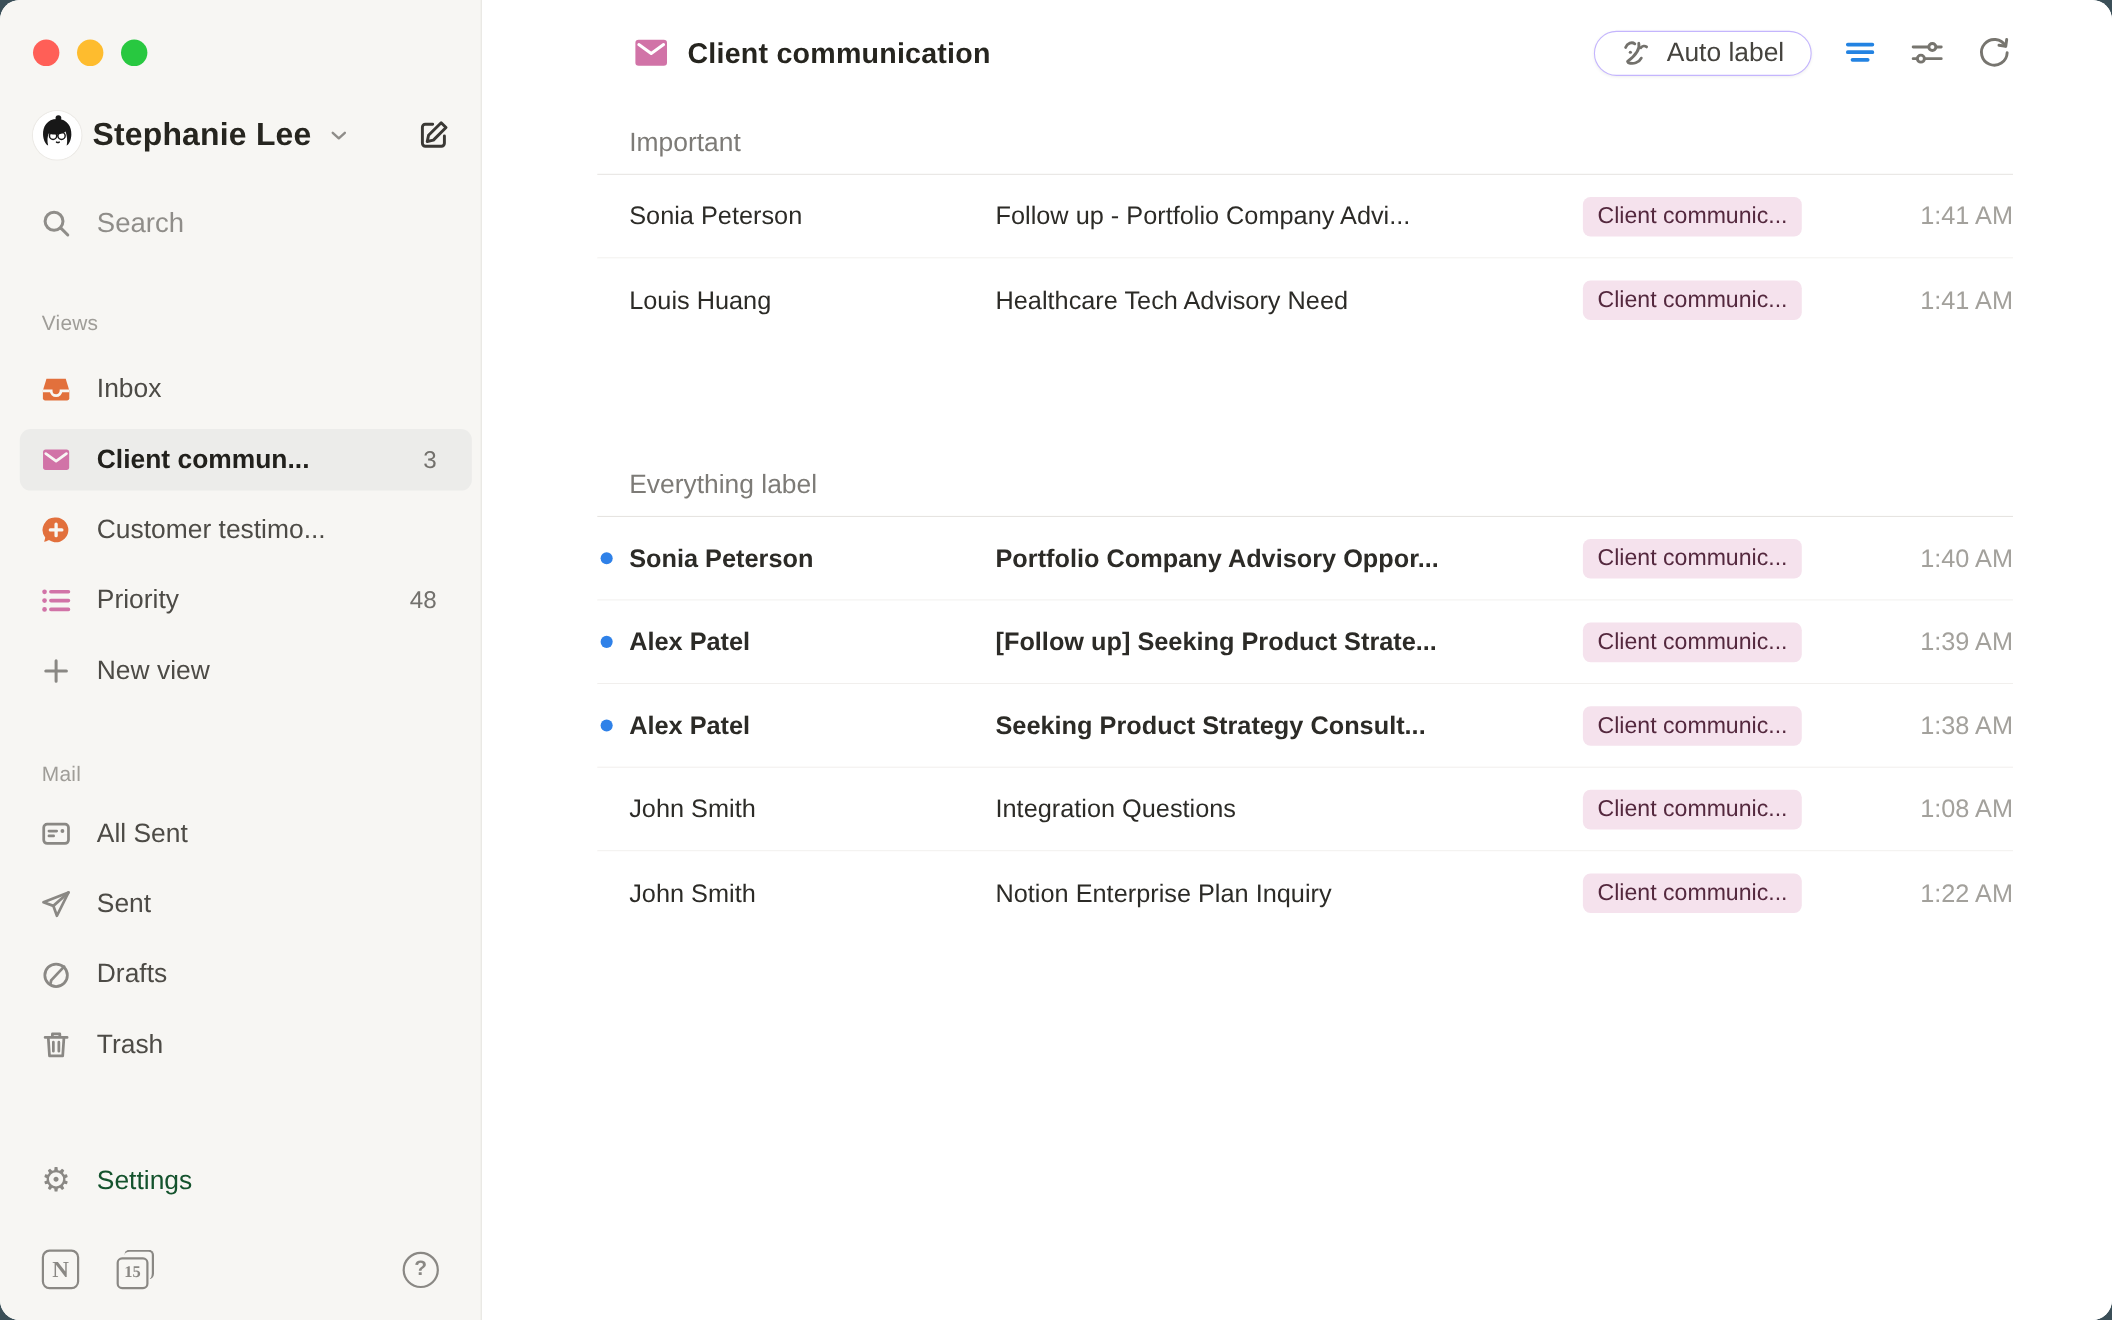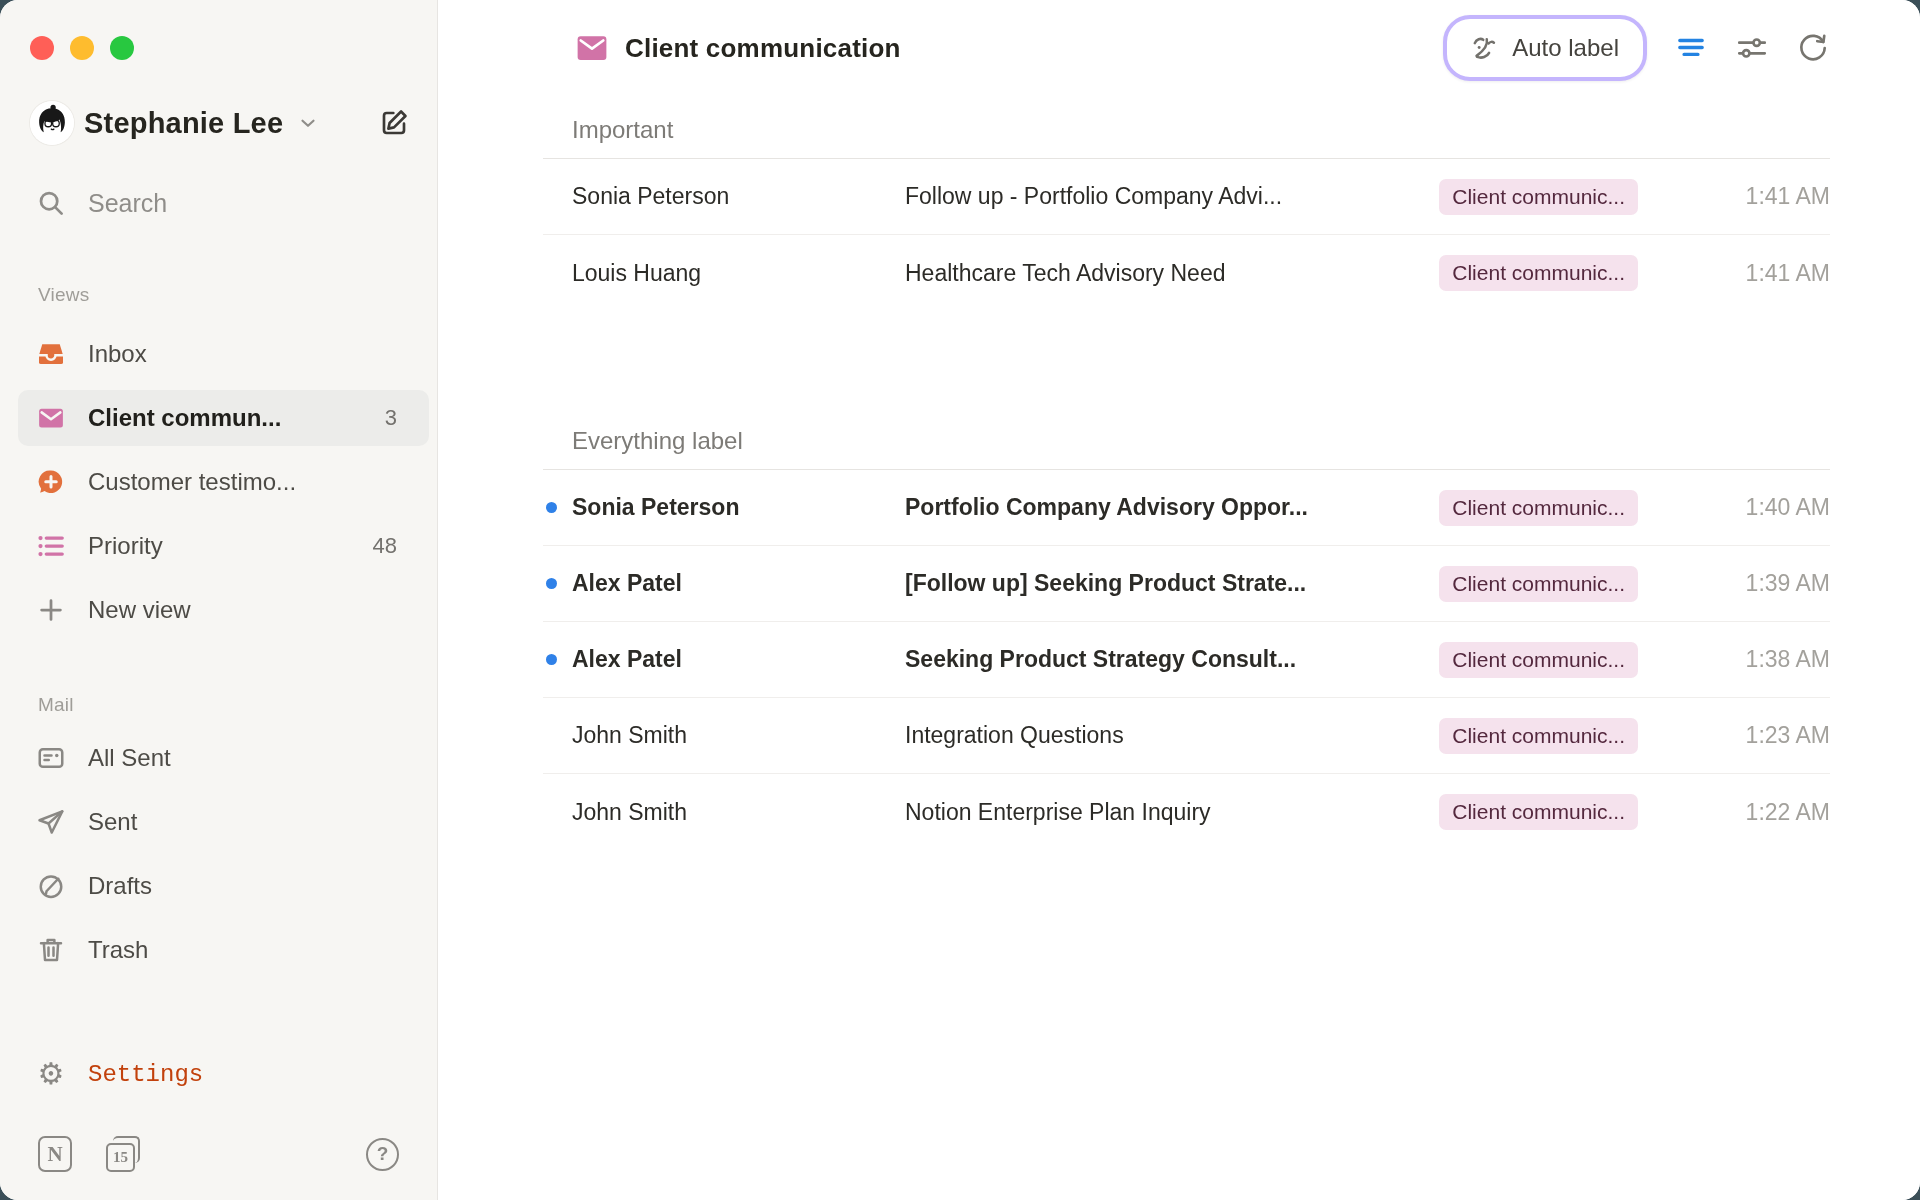--- a/index.html
+++ b/index.html
@@ -48,21 +48,21 @@
   .side-item .lbl { margin-left:22px; font-size:24px; color:#4d4b46; white-space:nowrap; }
   .side-item.selected .lbl { color:#21201c; font-weight:600; }
   .side-item.selected::before {
     content:""; position:absolute; left:18px; right:8px; top:4px; bottom:4px;
     background:#ececea; border-radius:10px; z-index:0;
   }
   .side-item > * { position:relative; z-index:1; }
   .side-count { position:absolute; right:40px; font-size:22px; color:#73716d; }
 
   .settings-item { position:absolute; top:1042px; left:0; right:0; height:64px; display:flex; align-items:center; padding-left:36px; cursor:pointer; }
-  .settings-item .lbl { margin-left:22px; font-size:24px; color:#c2410c;font-family:Liberation Mono, monospace; }
+  .settings-item .lbl { margin-left:22px; font-size:24px; color:#14532d; }
   .settings-item .ico { font-size:30px; color:#8a8884; line-height:30px; width:30px; text-align:center; font-family:"DejaVu Sans",sans-serif; }
 
   .side-footer { position:absolute; left:38px; right:38px; top:1134px; height:40px; display:flex; align-items:center; }
   .notion-logo {
     width:34px; height:36px; border:2.5px solid #8a8884; border-radius:7px;
     display:flex; align-items:center; justify-content:center;
     font-family:"Liberation Serif",serif; font-weight:bold; font-size:21px; color:#8a8884;
     background:#f7f6f3; cursor:pointer;
   }
   .cal-icon { position:relative; margin-left:34px; width:36px; height:36px; cursor:pointer; }
@@ -78,22 +78,22 @@
     font-size:19px; font-weight:bold; color:#8a8884; cursor:pointer;
   }
 
   
   .main { flex:1; height:100%; background:#fff; padding:0 90px 0 105px; overflow:hidden; }
   .main-header { height:96px; display:flex; align-items:center; padding-left:34px; }
   .title-ico { width:30px; height:26px; flex:0 0 30px; }
   .main-title { margin-left:18px; font-size:26px; font-weight:600; color:#26251f; letter-spacing:.2px; }
   .header-actions { margin-left:auto; display:flex; align-items:center; gap:27px; }
   .auto-label-btn {
-    height:66px; display:flex; align-items:center; gap:13px; padding:0 24px;
-    background:#fff; border:4px solid #c4b5fd; border-radius:27px;
+    height:41px; display:flex; align-items:center; gap:13px; padding:0 24px;
+    background:#fff; border:1px solid #c4b5fd; border-radius:27px;
     box-shadow:0 1px 3px rgba(0,0,0,.07); cursor:pointer;
   }
   .auto-label-btn .txt { font-size:24px; color:#45433e; }
   .icon-btn { width:34px; height:34px; display:flex; align-items:center; justify-content:center; cursor:pointer; }
 
   .section-title { padding-left:29px; margin-top:16px; height:36px; line-height:36px; font-size:24px; color:#7d7b77; }
   .section-title.later { margin-top:112px; }
   .section-divider { height:1px; background:#e6e4e1; margin-top:10px; }
 
   .email-row {
@@ -363,21 +363,21 @@
     <span class="subject">Seeking Product Strategy Consult...</span>
     <span class="label-badge">Client communic...</span>
     <span class="time">1:38 AM</span>
   </div>
 
   <div class="email-row">
 
     <span class="sender">John Smith</span>
     <span class="subject">Integration Questions</span>
     <span class="label-badge">Client communic...</span>
-    <span class="time">1:23 AM</span>
+    <span class="time">1:08 AM</span>
   </div>
 
   <div class="email-row">
 
     <span class="sender">John Smith</span>
     <span class="subject">Notion Enterprise Plan Inquiry</span>
     <span class="label-badge">Client communic...</span>
     <span class="time">1:22 AM</span>
   </div>
 </div>

